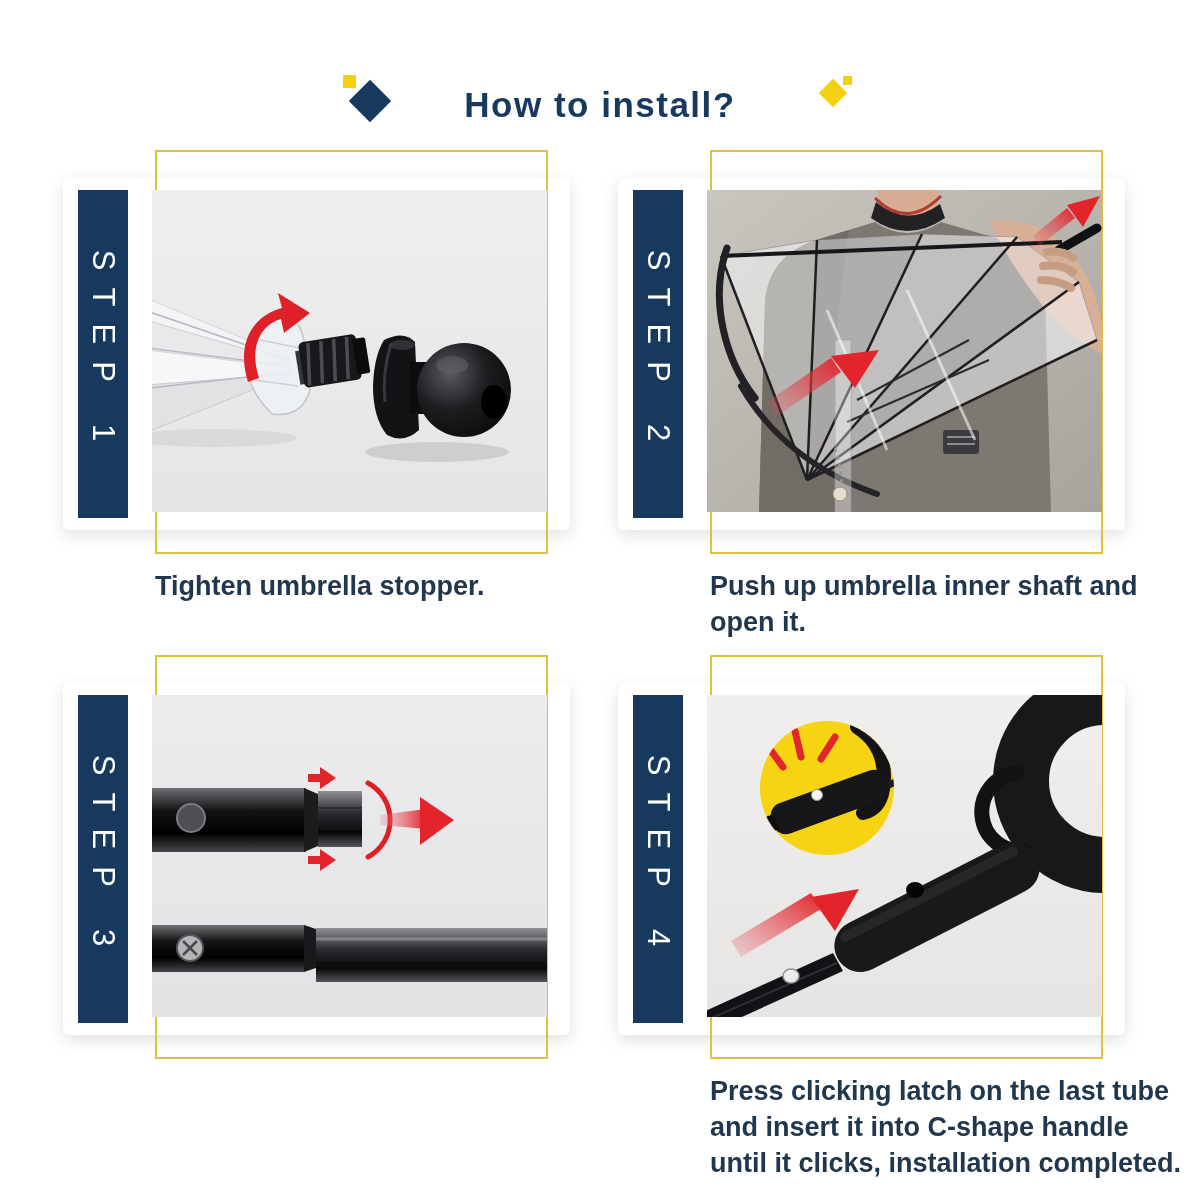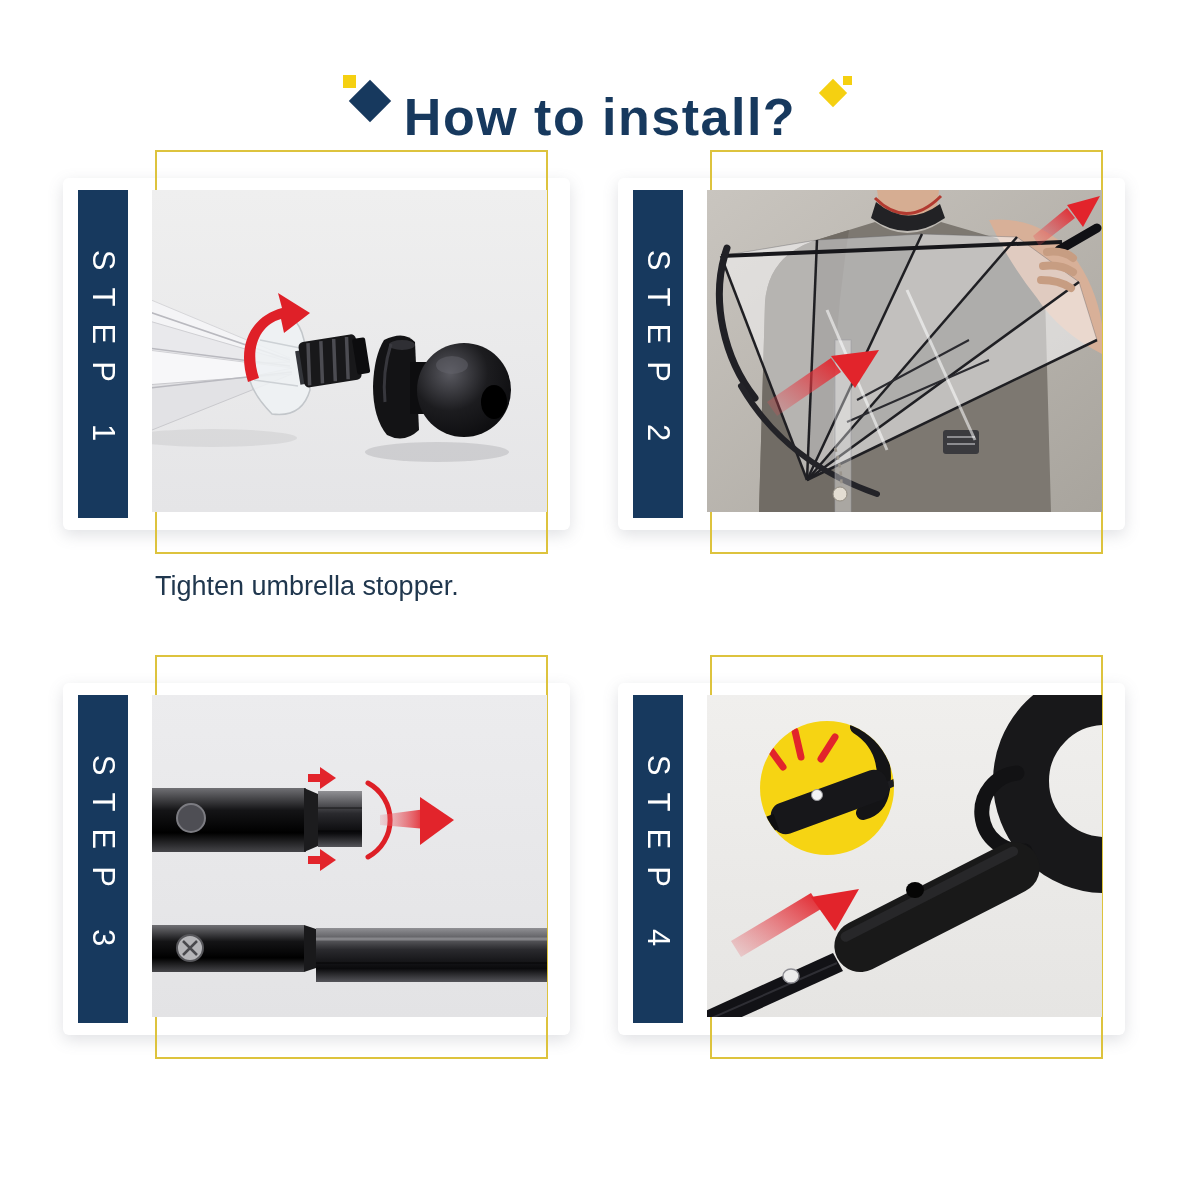--- a/index.html
+++ b/index.html
@@ -13,21 +13,21 @@
   html,body{margin:0;padding:0;}
   body{
     width:1200px;height:1200px;background:#ffffff;
     font-family:"Liberation Sans", sans-serif;position:relative;overflow:hidden;
   }
   .page{position:absolute;inset:0;background:#ffffff;}
 
   
   .title{
     position:absolute;left:600px;top:56px;transform:translateX(-50%);
-    font-size:52px;line-height:52px;font-weight:bold;letter-spacing:1.5px;
+    font-size:35px;line-height:52px;font-weight:bold;letter-spacing:1.5px;
     color:var(--navy);white-space:nowrap;
   }
   .decor{position:absolute;}
   .sq{position:absolute;background:var(--accent-yellow);}
   .dm{position:absolute;transform:rotate(45deg);}
   .decor-left{left:338px;top:70px;width:64px;height:64px;}
   .decor-left .sq{left:5px;top:5px;width:13px;height:13px;}
   .decor-left .dm{left:17px;top:16px;width:30px;height:30px;background:var(--navy);}
   .decor-right{left:818px;top:70px;width:48px;height:48px;}
   .decor-right .dm{left:5px;top:13px;width:20px;height:20px;background:var(--accent-yellow);}
@@ -58,21 +58,21 @@
     white-space:nowrap;color:#ffffff;font-size:31px;letter-spacing:0.55em;
     font-weight:normal;
   }
   .photo{
     position:absolute;left:89px;top:40px;width:395px;height:322px;
     overflow:hidden;z-index:3;background:#ebebec;
   }
   .photo svg{display:block;width:100%;height:100%;}
   .caption{
     position:absolute;left:92px;top:418px;width:482px;margin:0;
-    font-size:27px;line-height:36px;color:var(--caption);white-space:pre-line;
+    font-size:27px;line-height:36px;color:var(--caption);white-space:pre-line;font-weight:bold;
   }
 </style>
 </head>
 <body>
 
 <div class="page">
 
   <div class="decor decor-left">
     <span class="sq"></span>
     <span class="dm"></span>
@@ -209,20 +209,22 @@
         <g>
           <polygon points="332,56 368,28 360,18 326,46" fill="url(#s2red)"></polygon>
           <polygon points="393,6 360,15 376,37" fill="#e2242b"></polygon>
         </g>
         <g>
           <polygon points="70,226 134,182 124,168 60,212" fill="url(#s2red)"></polygon>
           <polygon points="172,160 124,166 148,198" fill="#e2242b"></polygon>
         </g>
       </svg>
     </div>
+    <p class="caption">Push up umbrella inner shaft and
+open it.</p>
   </section>
 
   <section class="panel p3">
     <div class="card"></div>
     <div class="frame"></div>
     <div class="banner">
       <span class="banner-label">STEP 3</span>
     </div>
     <div class="photo">
       <svg viewBox="0 0 395 322" xmlns="http://www.w3.org/2000/svg">
@@ -339,15 +341,18 @@
             <circle cx="110" cy="100" r="5.5" fill="#f4f4f4" stroke="#97979b"></circle>
             <g stroke="#e2242b" stroke-width="7" stroke-linecap="round">
               <path d="M76 72 L60 50"></path>
                 <path d="M94 62 L88 36"></path>
                 <path d="M114 64 L128 42"></path>
             </g>
           </g>
         </g>
       </svg>
     </div>
+    <p class="caption">Press clicking latch on the last tube
+and insert it into C-shape handle
+until it clicks, installation completed.</p>
   </section>
 
 </div>
 
 </body></html>

